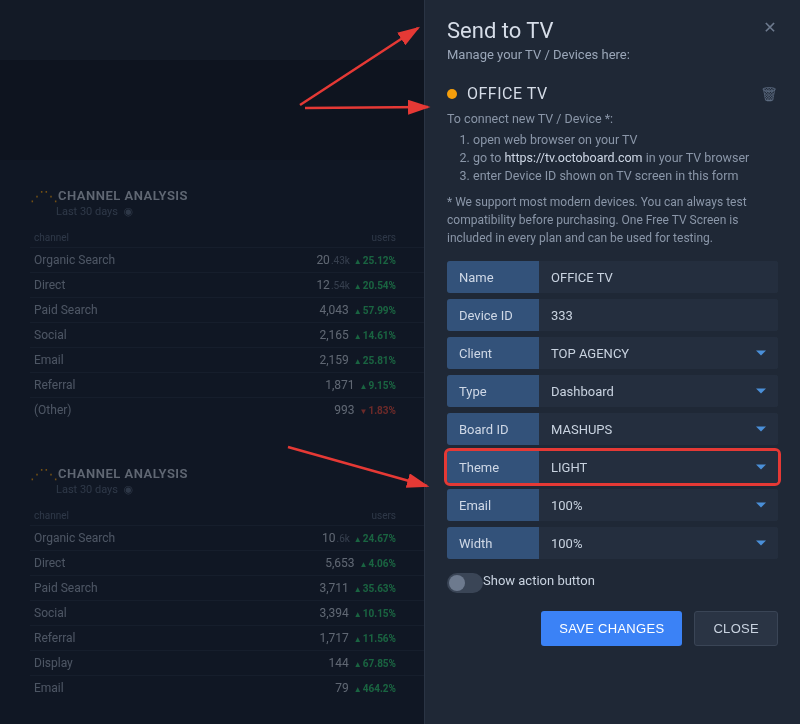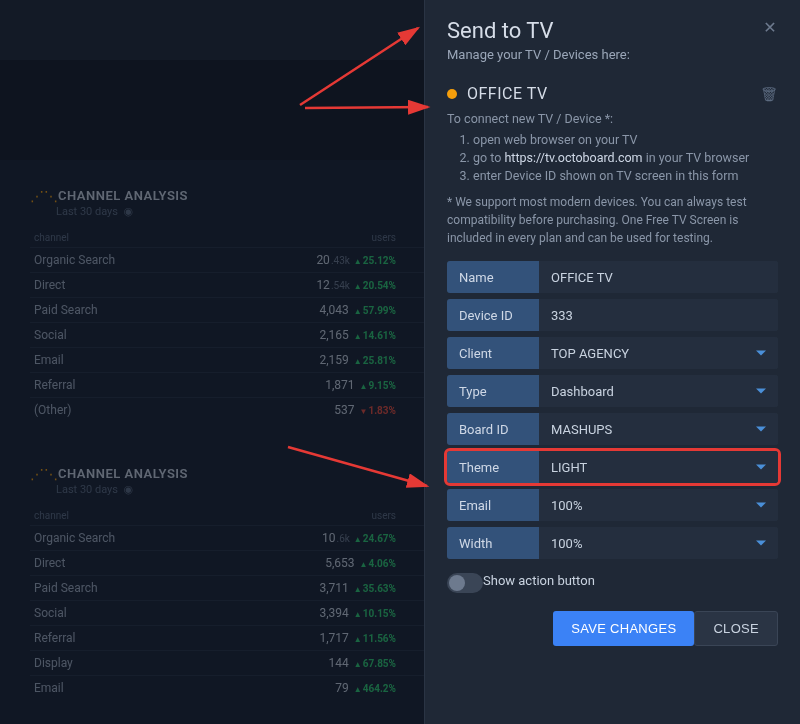--- a/index.html
+++ b/index.html
@@ -166,21 +166,21 @@
     background: #3a4556; position: relative;
   }
   .toggle .knob {
     position: absolute; left: 2px; top: 2px;
     width: 16px; height: 16px; border-radius: 50%;
     background: #6d7a8e;
   }
   .toggle-label { color: #c9d3e0; font-size: 13px;}
 
   .btn-row {
-    display: flex; justify-content: flex-end;
+    display: flex; gap: 12px; justify-content: flex-end;
   }
   .btn {
     padding: 9px 18px; border-radius: 3px; border: none;
     font-size: 13px; letter-spacing: .3px; cursor: pointer;
   }
   .btn-primary { background: #3b82f6; color: #fff;}
   .btn-secondary { background: #2a3444; color: #c9d3e0; border: 1px solid #3a4556;}
 
   
   svg.arrows {
@@ -246,21 +246,21 @@
       <td class="cell"><span class="metric-num">53</span><span class="metric-sm">.03%</span></td>
     </tr>
             <tr>
       <td>Referral</td>
       <td class="cell"><span class="metric-num">1,871</span><span class="metric-sm"></span><span class="delta up">9.15%</span></td>
       <td class="cell"><span class="metric-num">7,063</span><span class="metric-sm"></span><span class="delta up">31.08%</span></td>
       <td class="cell"><span class="metric-num">39</span><span class="metric-sm">.19%</span></td>
     </tr>
             <tr>
       <td>(Other)</td>
-      <td class="cell"><span class="metric-num">537</span><span class="metric-sm"></span><span class="delta dn">1.83%</span></td>
+      <td class="cell"><span class="metric-num">993</span><span class="metric-sm"></span><span class="delta dn">1.83%</span></td>
       <td class="cell"><span class="metric-num">1,099</span><span class="metric-sm"></span><span class="delta up">5.77%</span></td>
       <td class="cell"><span class="metric-num">61</span><span class="metric-sm">.32%</span></td>
     </tr>
           </tbody>
     </table>
       </div>
       <div class="panel">
     <div class="panel-head">
       <span class="panel-icon">⋰⋱</span>
       <span class="panel-title">CHANNEL ANALYSIS</span>

